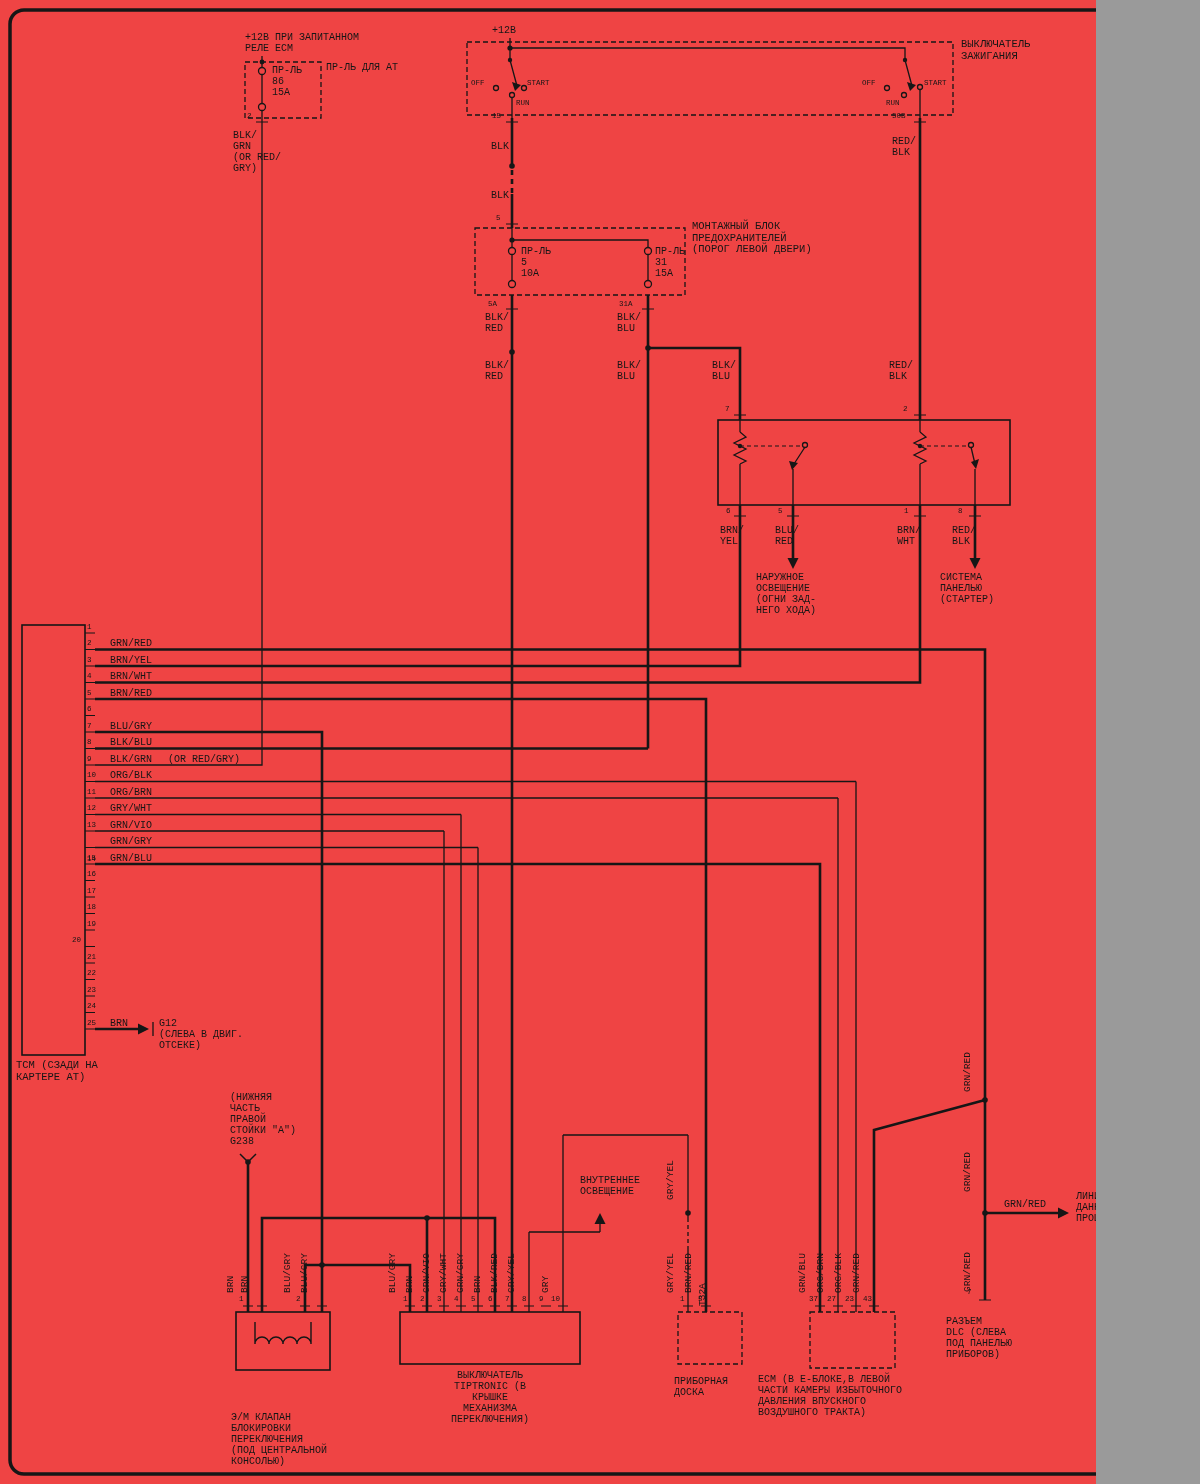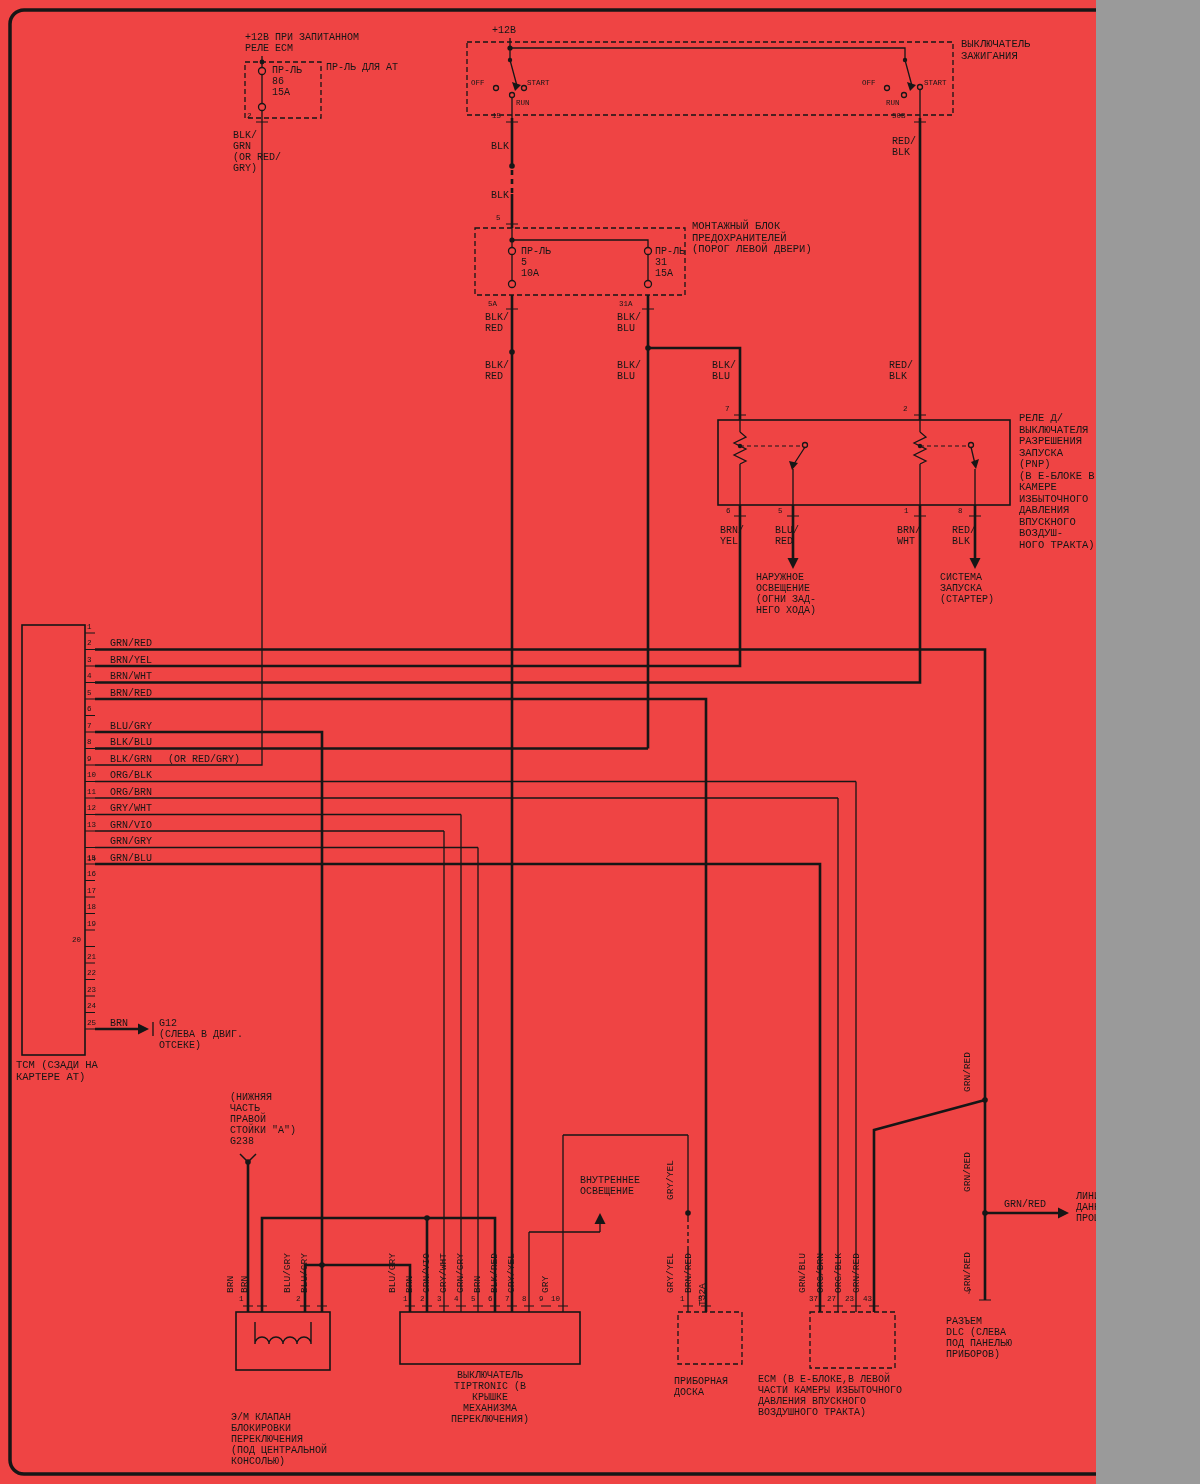--- a/index.html
+++ b/index.html
@@ -191,47 +191,40 @@
 BLU</div>
   <div class="lbl" style="left:485px;top:360px">BLK/
 RED</div>
   <div class="lbl" style="left:617px;top:360px">BLK/
 BLU</div>
   <div class="lbl" style="left:712px;top:360px">BLK/
 BLU</div>
   <div class="lbl" style="left:889px;top:360px">RED/
 BLK</div>
 
-  <div class="lbl t" style="left:1019px;top:413px">РЕЛЕ Д/ВЫКЛЮЧАТЕЛЯ
-РАЗРЕШЕНИЯ
-ЗАПУСКА (PNP)
-(В Е-БЛОКЕ В КАМЕРЕ
-ИЗБЫТОЧНОГО ДАВЛЕНИЯ
-ВПУСКНОГО ВОЗДУШ-
-НОГО ТРАКТА)</div>
   <div class="lbl sm" style="left:725px;top:405px">7</div>
   <div class="lbl sm" style="left:903px;top:405px">2</div>
   <div class="lbl sm" style="left:726px;top:507px">6</div>
   <div class="lbl sm" style="left:778px;top:507px">5</div>
   <div class="lbl sm" style="left:904px;top:507px">1</div>
   <div class="lbl sm" style="left:958px;top:507px">8</div>
   <div class="lbl" style="left:720px;top:525px">BRN/
 YEL</div>
   <div class="lbl" style="left:775px;top:525px">BLU/
 RED</div>
   <div class="lbl" style="left:897px;top:525px">BRN/
 WHT</div>
   <div class="lbl" style="left:952px;top:525px">RED/
 BLK</div>
   <div class="lbl" style="left:756px;top:572px">НАРУЖНОЕ
 ОСВЕЩЕНИЕ
 (ОГНИ ЗАД-
 НЕГО ХОДА)</div>
   <div class="lbl" style="left:940px;top:572px">СИСТЕМА
-ЗАПУСКА
+ПАНЕЛЬЮ
 (СТАРТЕР)</div>
 
   <div class="lbl sm" style="left:87px;top:623px">1</div>
   <div class="lbl sm" style="left:87px;top:639px">2</div>
   <div class="lbl sm" style="left:87px;top:656px">3</div>
   <div class="lbl sm" style="left:87px;top:672px">4</div>
   <div class="lbl sm" style="left:87px;top:689px">5</div>
   <div class="lbl sm" style="left:87px;top:705px">6</div>
   <div class="lbl sm" style="left:87px;top:722px">7</div>
   <div class="lbl sm" style="left:87px;top:738px">8</div>

